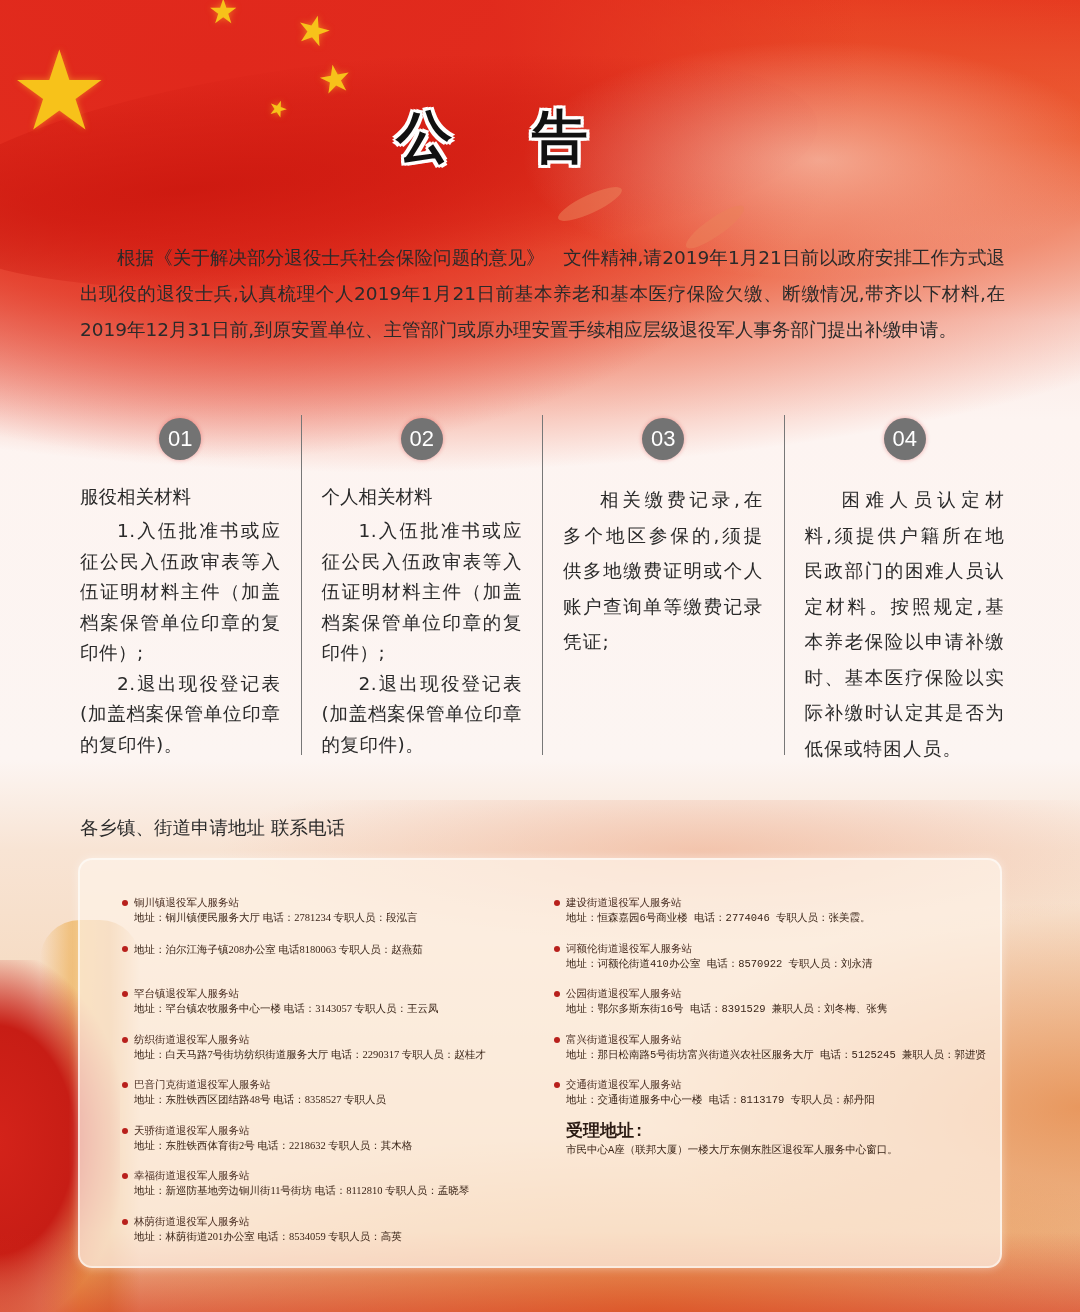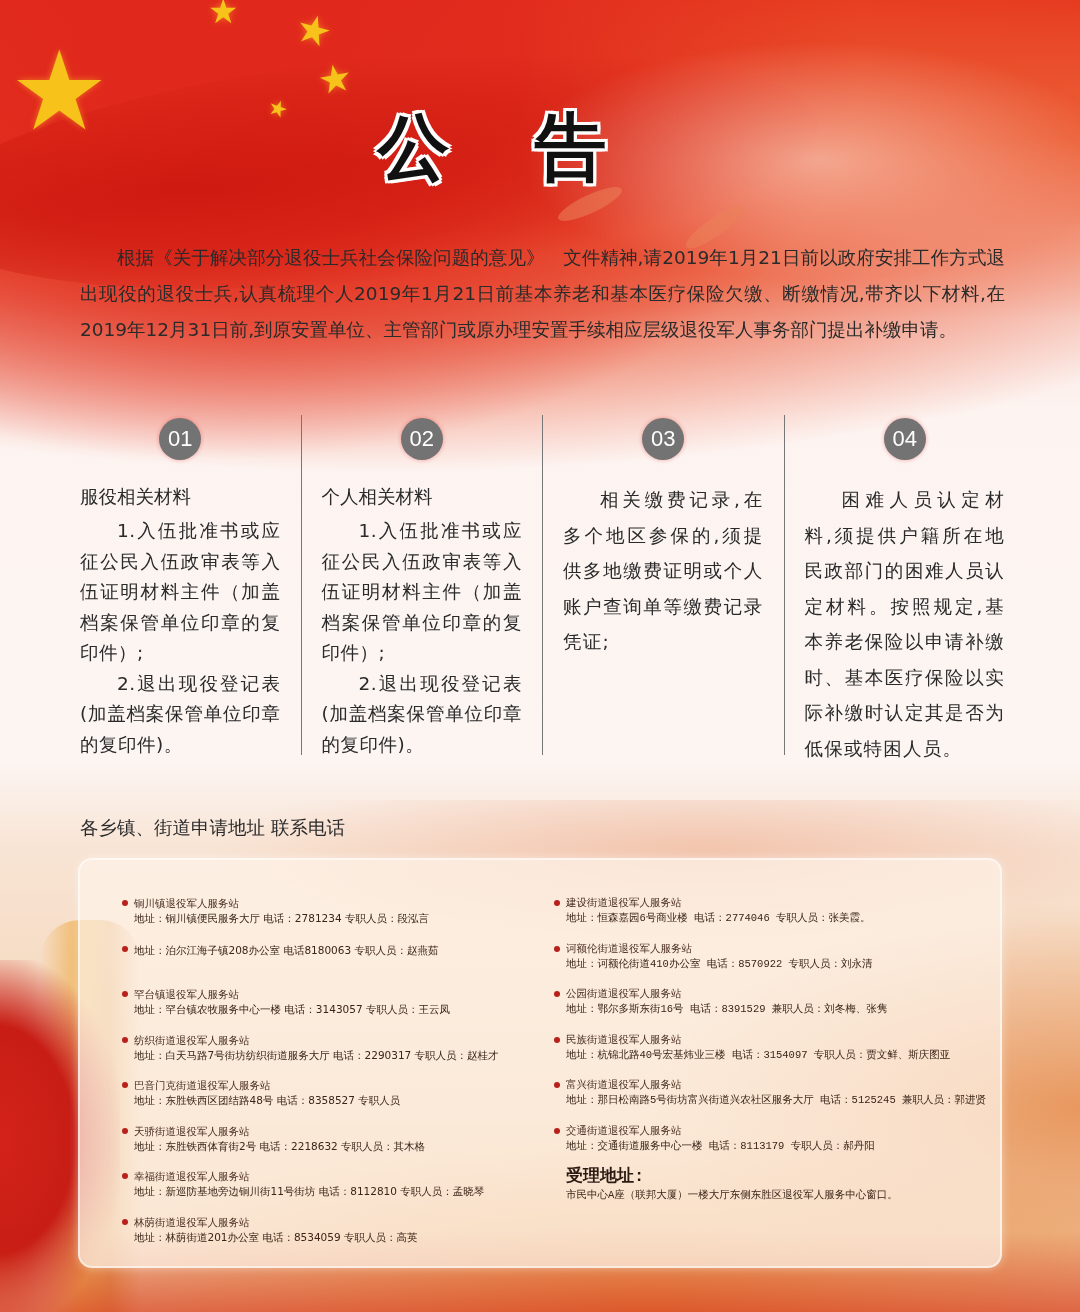--- a/index.html
+++ b/index.html
@@ -49,21 +49,21 @@
     }
     .red-sash-bottom {
       position: absolute; left: 0; bottom: 0; width: 1080px; height: 80px;
       background: linear-gradient(180deg, rgba(210,40,20,0) 0%, rgba(210,40,20,0.55) 100%);
     }
 
     
     .title {
       position: absolute; left: 0; top: 100px; width: 984px; text-align: center;
       font-family: "DejaVu Serif", "Liberation Serif", serif;
-      font-size: 72px; font-weight: 900; letter-spacing: 30px; color: #111;
+      font-size: 56px; font-weight: 900; letter-spacing: 30px; color: #111;
       text-shadow: -3px -3px 0 #fff, 3px -3px 0 #fff, -3px 3px 0 #fff, 3px 3px 0 #fff, 0 3px 0 #fff, 0 -3px 0 #fff, 3px 0 0 #fff, -3px 0 0 #fff;
       padding-left: 30px;
     }
     .intro {
       position: absolute; left: 80px; top: 240px; width: 925px;
       font-size: 18.5px; line-height: 36px; color: #2a2a2a;
       text-indent: 2em;
       text-align: justify;
     }
     .columns {
@@ -95,21 +95,21 @@
       font-size: 18.5px; color: #2a2a2a;
     }
     .addr-panel {
       position: absolute; left: 78px; top: 858px; width: 924px; height: 410px;
       border-radius: 14px;
       background: rgba(253,242,232,0.72);
       border: 2px solid rgba(255,255,255,0.55);
       box-shadow: 0 0 10px rgba(255,255,255,0.4);
     }
     .addr-col { position: absolute; top: 36px; width: 430px; }
-    .addr-col.left { left: 40px; }
+    .addr-col.left { left: 40px; font-family: Liberation Serif, serif; }
     .addr-col.right { left: 472px; font-family: Liberation Mono, monospace; }
     .station { position: relative; padding-left: 14px; margin-bottom: 15.5px; height: 30px; }
     .station .dot {
       position: absolute; left: 2px; top: 4px; width: 6px; height: 6px; border-radius: 50%;
       background: #b8201c;
     }
     .station-name { font-size: 10.5px; line-height: 14px; color: #4a2e22; white-space: nowrap; }
     .station-detail { font-size: 10.5px; line-height: 16px; color: #3a2518; white-space: nowrap; }
     .accept { position: relative; padding-left: 14px; margin-top: -2px; }
     .accept-title { font-size: 17px; line-height: 20px; color: #2a1a12; font-weight: bold; }
@@ -224,25 +224,20 @@
       <div class="station-name">诃额伦街道退役军人服务站</div>
       <div class="station-detail">地址：诃额伦街道410办公室  电话：8570922  专职人员：刘永清</div>
     </div>
     <div class="station">
       <span class="dot"></span>
       <div class="station-name">公园街道退役军人服务站</div>
       <div class="station-detail">地址：鄂尔多斯东街16号  电话：8391529  兼职人员：刘冬梅、张隽</div>
     </div>
     <div class="station">
       <span class="dot"></span>
-      <div class="station-name">民族街道退役军人服务站</div>
-      <div class="station-detail">地址：杭锦北路40号宏基炜业三楼  电话：3154097  专职人员：贾文鲜、斯庆图亚</div>
-    </div>
-    <div class="station">
-      <span class="dot"></span>
       <div class="station-name">富兴街道退役军人服务站</div>
       <div class="station-detail">地址：那日松南路5号街坊富兴街道兴农社区服务大厅  电话：5125245  兼职人员：郭进贤</div>
     </div>
     <div class="station">
       <span class="dot"></span>
       <div class="station-name">交通街道退役军人服务站</div>
       <div class="station-detail">地址：交通街道服务中心一楼  电话：8113179  专职人员：郝丹阳</div>
     </div>
     <div class="accept">
       <div class="accept-title">受理地址:</div>

